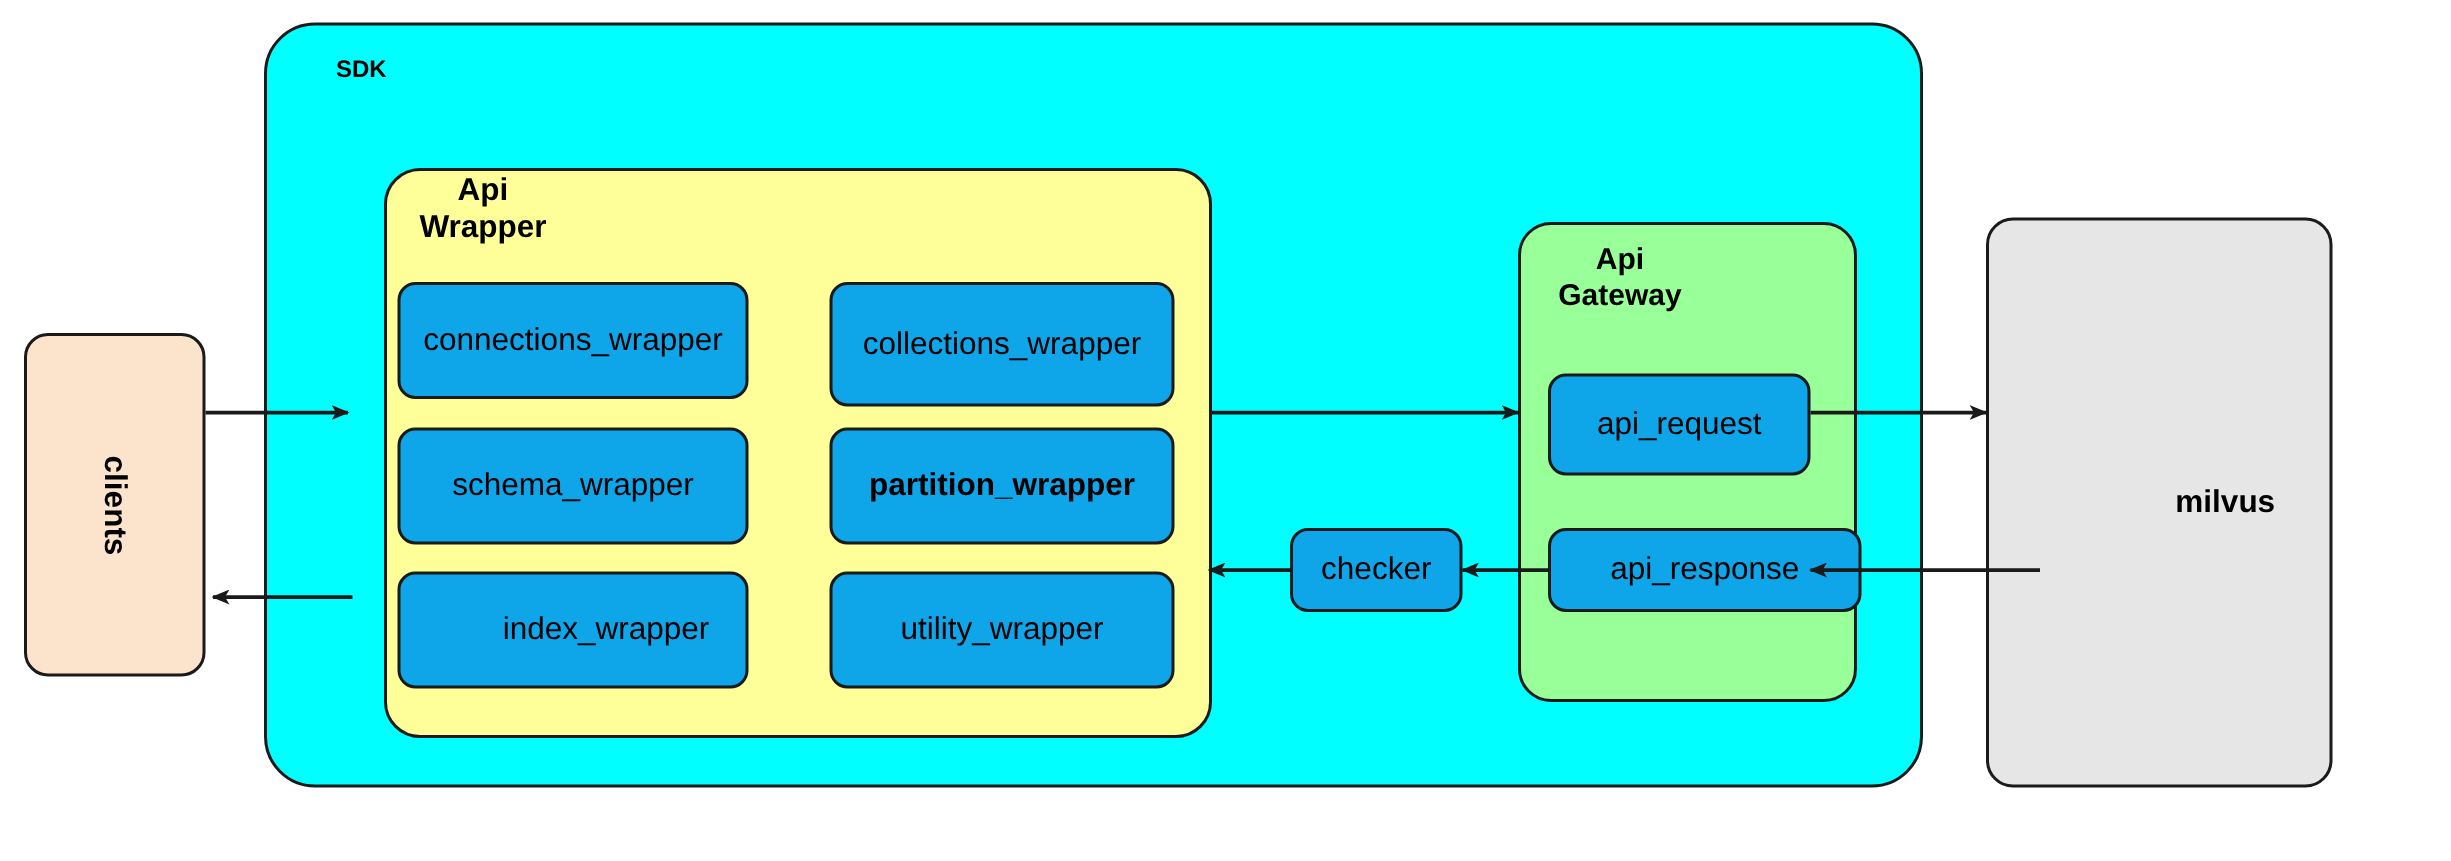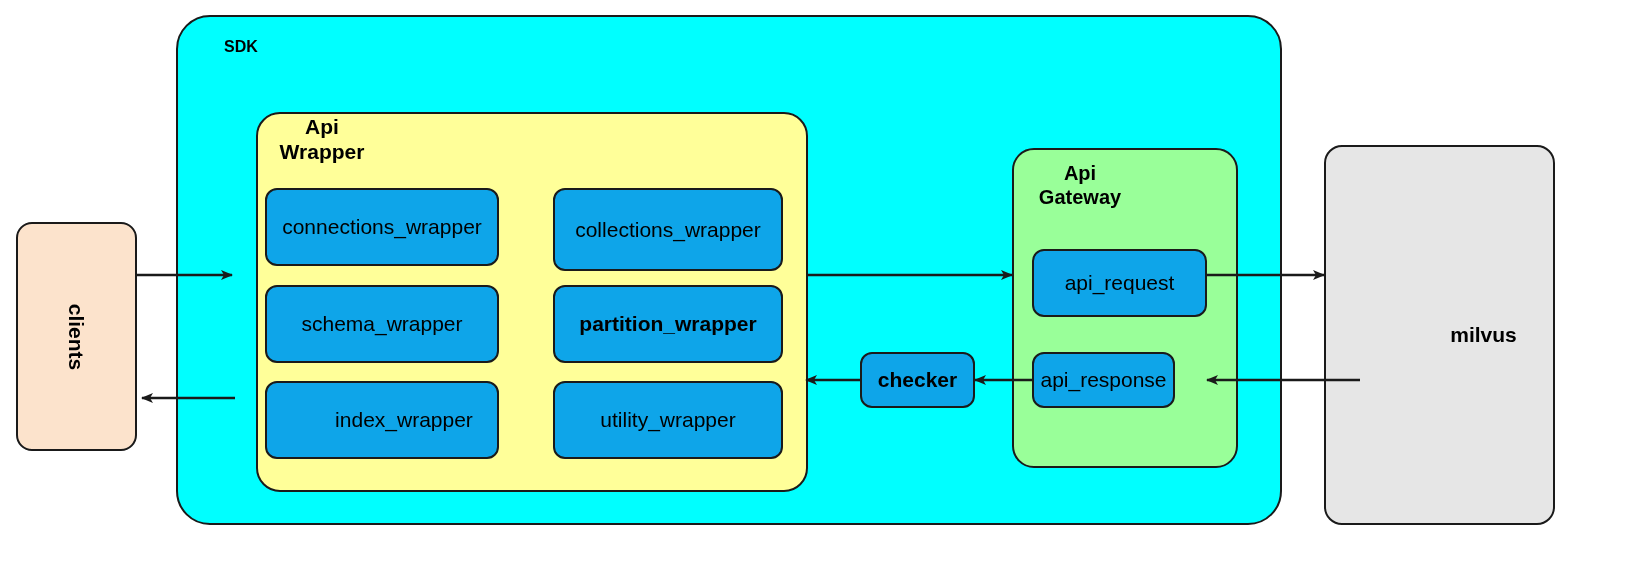--- a/index.html
+++ b/index.html
@@ -90,23 +90,23 @@
     color: #000000;
   }
   .w-connections { left: 265px; top: 188px; width: 234px; height: 78px; }
   .w-schema      { left: 265px; top: 285px; width: 234px; height: 78px; }
   .w-index       { left: 265px; top: 381px; width: 234px; height: 78px; padding-left: 44px; }
   .w-collections { left: 553px; top: 188px; width: 230px; height: 83px; }
   .w-partition   { left: 553px; top: 285px; width: 230px; height: 78px; font-weight: bold; }
   .w-utility     { left: 553px; top: 381px; width: 230px; height: 78px; text-align: center; }
 
   .g-request  { left: 1032px; top: 249px; width: 175px; height: 68px; }
-  .g-response { left: 1032px; top: 352px; width: 143px; height: 56px; }
-
-  .checker-box { left: 860px; top: 352px; width: 115px; height: 56px; font-weight: bold; }
+  .g-response { left: 1032px; top: 352px; width: 209px; height: 56px; }
+
+  .checker-box { left: 860px; top: 352px; width: 115px; height: 56px; }
 
   
   .clients-box {
     left: 16px;
     top: 222px;
     width: 121px;
     height: 229px;
     background: #fce3cc;
     border-radius: 16px;
   }

